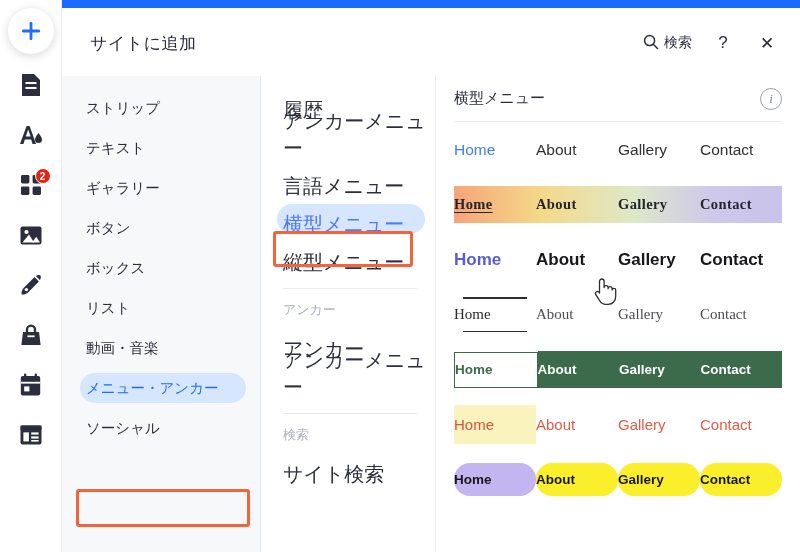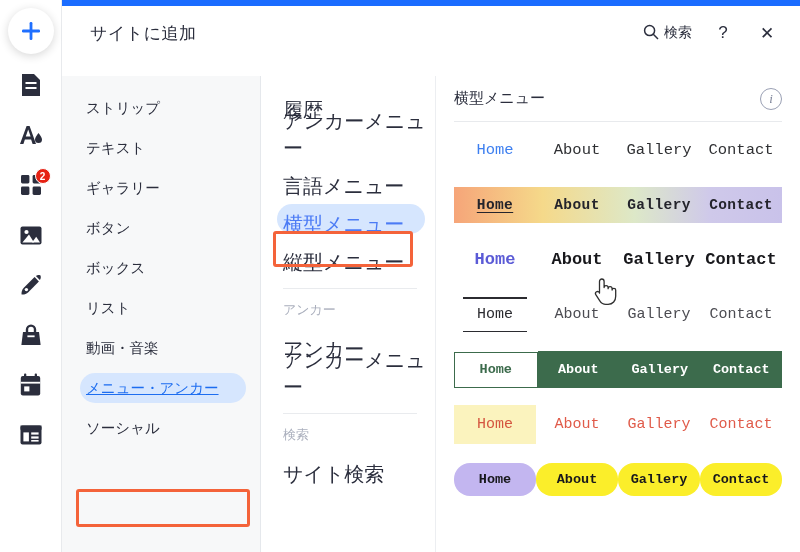--- a/index.html
+++ b/index.html
@@ -58,21 +58,21 @@
 
   
   .accentbar {
     position: absolute; left: 62px; top: 0;
     width: 738px; height: 8px;
     background: #1a6cff;
   }
 
   
   .panel-header {
-    position: absolute; left: 62px; top: 6px;
+    position: absolute; left: 62px; top: 16px;
     width: 738px; height: 54px;
     background: #ffffff;
     display: flex; align-items: center;
   }
   .panel-title {
     margin-left: 28px;
     font-size: 17px;
     color: #2b2e3d;
     letter-spacing: .5px;
   }
@@ -115,21 +115,21 @@
     font-size: 14.5px;
     color: #2b2e3d;
     position: relative;
   }
   .cat-item.selected .cat-pill {
     position: absolute;
     left: 18px; right: 14px; top: 5px; bottom: 5px;
     background: #d6e6fe;
     border-radius: 16px;
   }
-  .cat-item.selected .cat-label { color: #1d6df0; text-decoration: underline; }
+  .cat-item.selected .cat-label { color: #1d6df0; }
   .cat-label { position: relative; z-index: 2; }
   .hl-box {
     position: absolute;
     border: 3px solid #f4633a;
     border-radius: 3px;
     pointer-events: none;
     z-index: 5;
   }
 
   
@@ -194,21 +194,21 @@
   }
 
   .prev-row {
     height: 55px;
     display: flex; align-items: center;
   }
   .prev-items {
     display: flex; align-items: center;
     width: 100%;
   }
-  .prev-items > * { flex: 1; text-align: center; font-family: Liberation Mono, monospace; }
+  .prev-items > * { flex: 1; text-align: left; }
 
   
   .v1 { font-size: 15.5px; color: #2f3033; }
   .v1 .active { color: #3d7ff0; }
 
   
   .v2wrap {
     width: 100%;
     background: linear-gradient(90deg,#f6a579 0%, #f5d98a 27%, #dde8c8 55%, #cfc9ea 78%, #c9c2ea 100%);
     padding: 10px 0;

